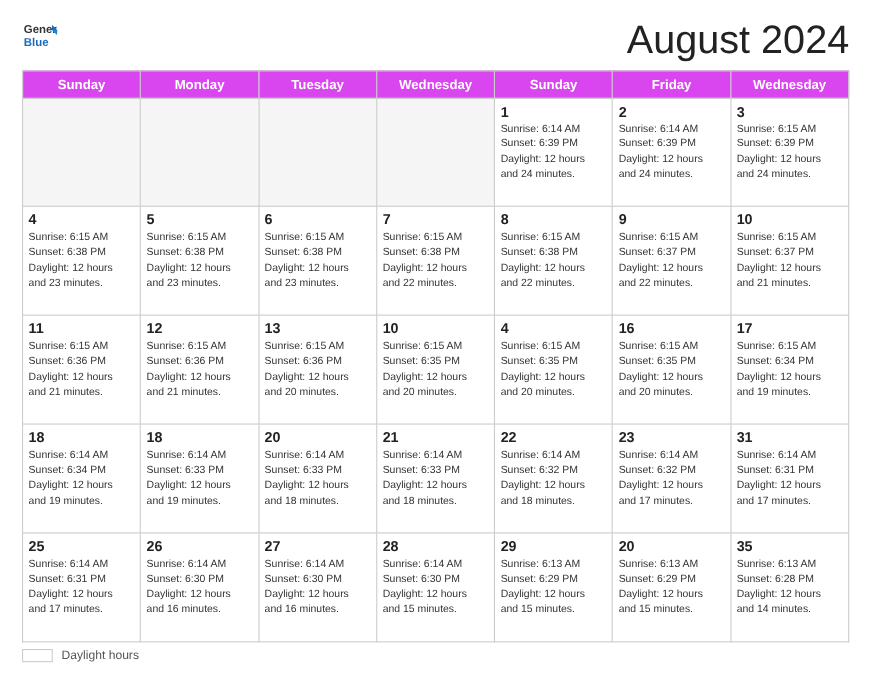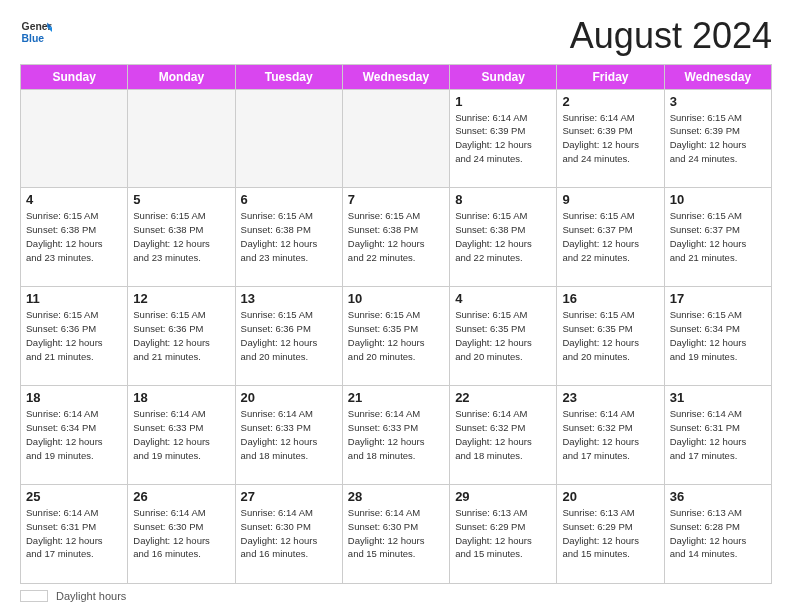--- a/index.html
+++ b/index.html
@@ -348,21 +348,21 @@
 and 15 minutes.</div>
           </td>
           <td>
             <span class="day-num">20</span>
             <div class="day-detail" style="white-space: pre-line;">Sunrise: 6:13 AM
 Sunset: 6:29 PM
 Daylight: 12 hours
 and 15 minutes.</div>
           </td>
           <td>
-            <span class="day-num">36</span>
+            <span class="day-num">35</span>
             <div class="day-detail" style="white-space: pre-line;">Sunrise: 6:13 AM
 Sunset: 6:28 PM
 Daylight: 12 hours
 and 14 minutes.</div>
           </td>
         </tr>
       </tbody>
   </table>
 
   <div class="footer">

